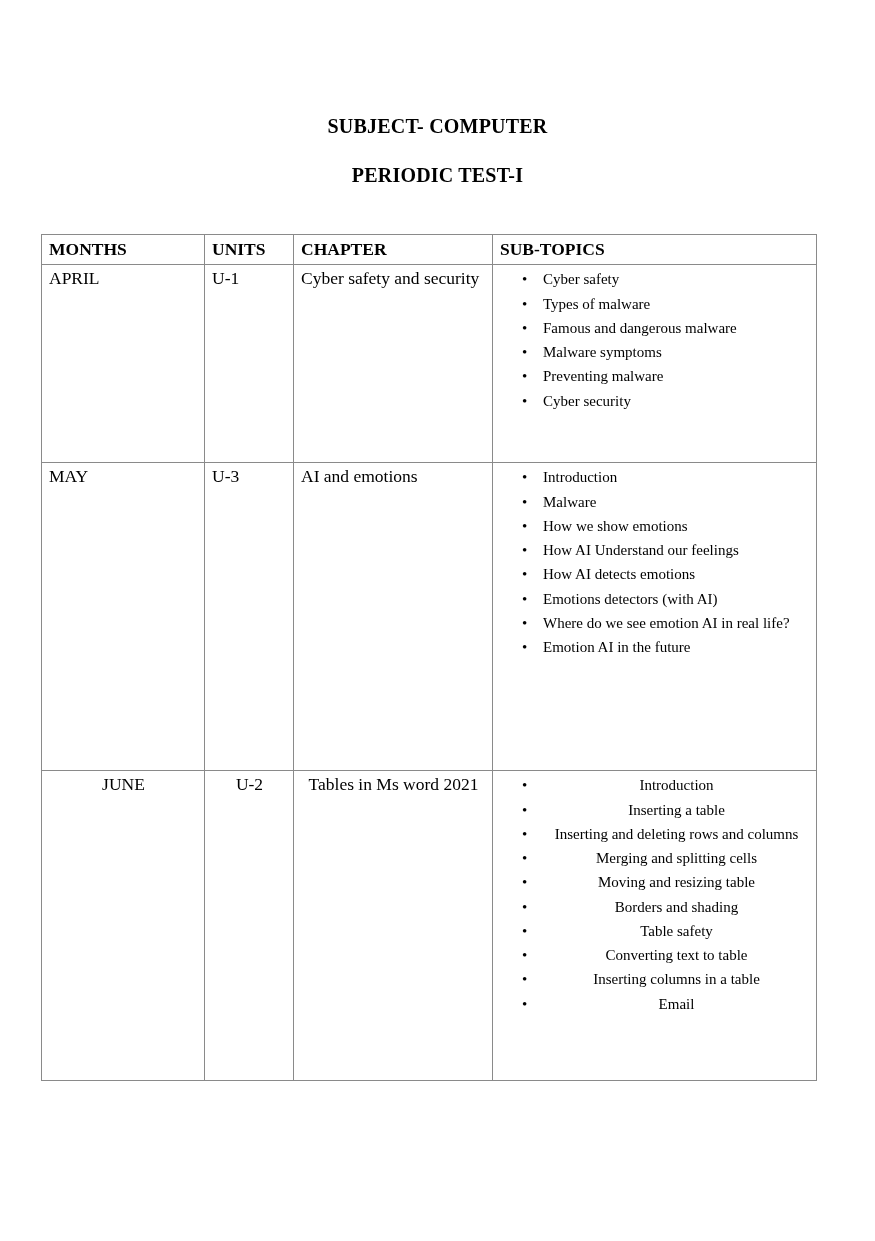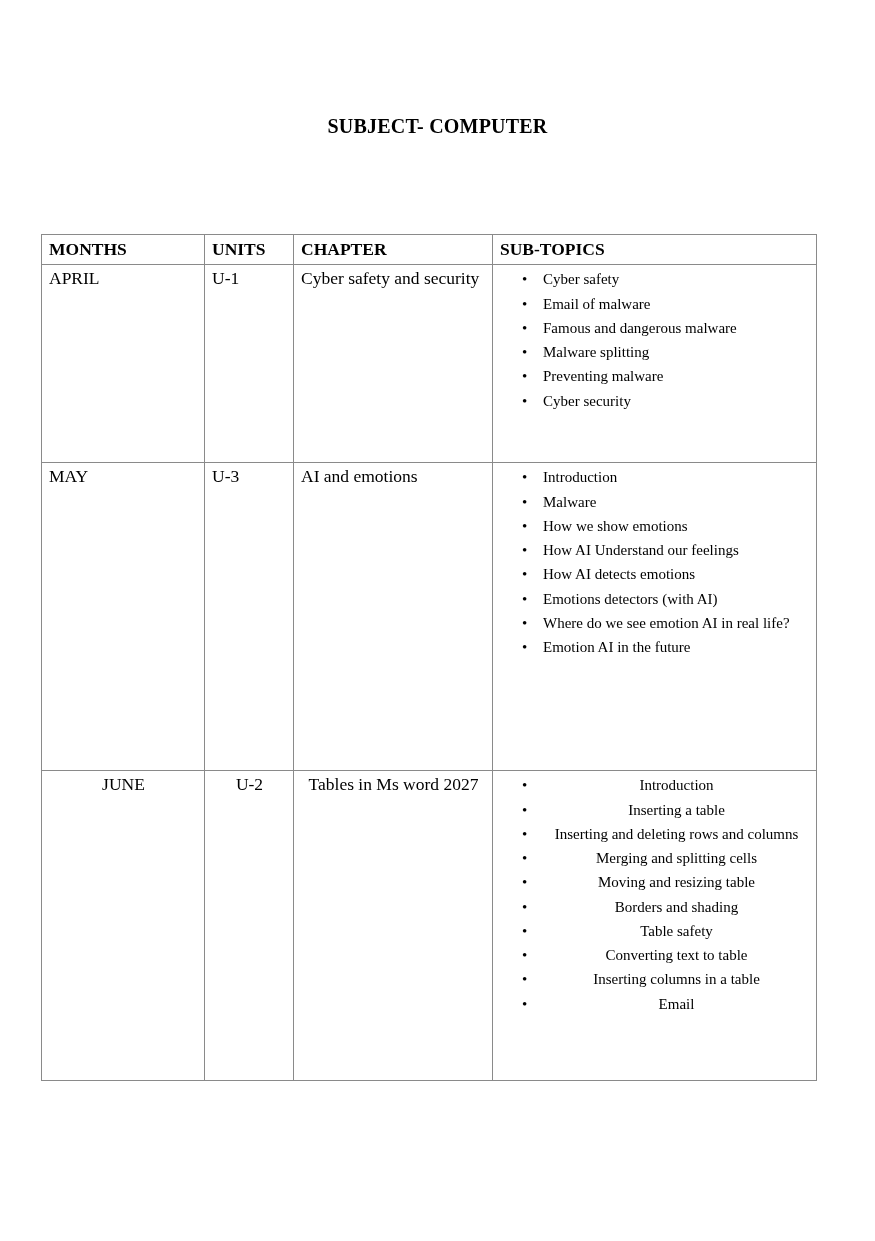--- a/index.html
+++ b/index.html
@@ -94,20 +94,21 @@
   .cell-text {
     display: block;
   }
 </style>
 </head>
 <body>
 
 <div class="page">
 
   <div class="doc-title line1">SUBJECT- COMPUTER</div>
+  <div class="doc-title line2">PERIODIC TEST-I</div>
 
   <table class="syllabus">
     <colgroup>
       <col class="c-month">
       <col class="c-unit">
       <col class="c-chap">
       <col class="c-sub">
     </colgroup>
     <thead>
       <tr>
@@ -124,23 +125,23 @@
           </td>
         <td>
             <span class="cell-text">U-1</span>
           </td>
         <td>
             <span class="cell-text">Cyber safety and security</span>
           </td>
         <td>
           <ul class="subtopics">
             <li>Cyber safety</li>
-            <li>Email of malware</li>
+            <li>Types of malware</li>
             <li>Famous and dangerous malware</li>
-            <li>Malware splitting</li>
+            <li>Malware symptoms</li>
             <li>Preventing malware</li>
             <li>Cyber security</li>
           </ul>
         </td>
       </tr>
       <tr class="row-may">
         <td>
             <span class="cell-text">MAY</span>
           </td>
         <td>
@@ -163,21 +164,21 @@
         </td>
       </tr>
       <tr class="row-june">
         <td>
             <span class="cell-text">JUNE</span>
           </td>
         <td>
             <span class="cell-text">U-2</span>
           </td>
         <td>
-            <span class="cell-text">Tables in Ms word 2027</span>
+            <span class="cell-text">Tables in Ms word 2021</span>
           </td>
         <td>
           <ul class="subtopics">
             <li>Introduction</li>
             <li>Inserting a table</li>
             <li>Inserting and deleting rows and columns</li>
             <li>Merging and splitting cells</li>
             <li>Moving and resizing table</li>
             <li>Borders and shading</li>
             <li>Table safety</li>

